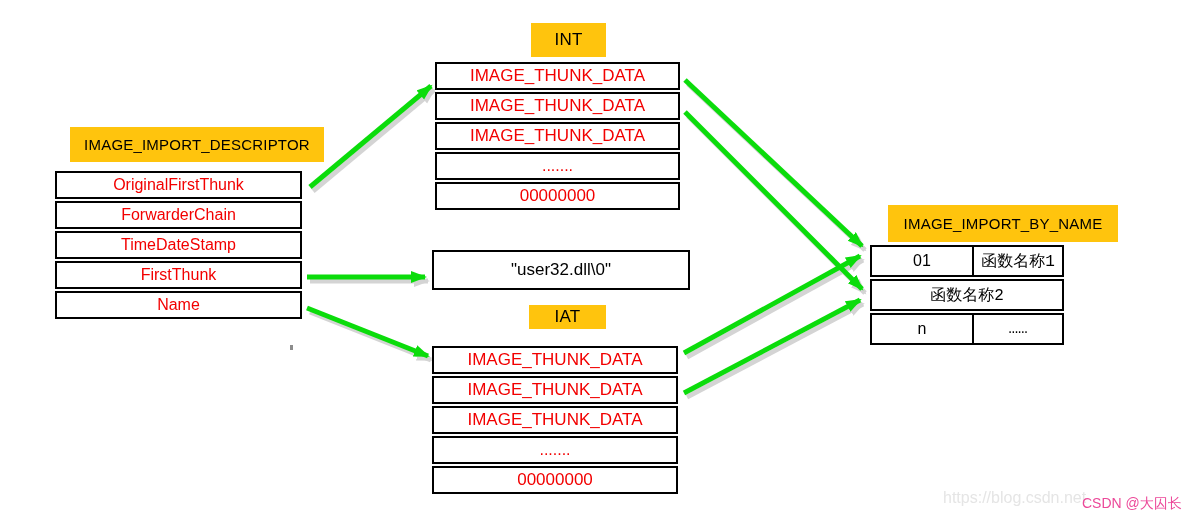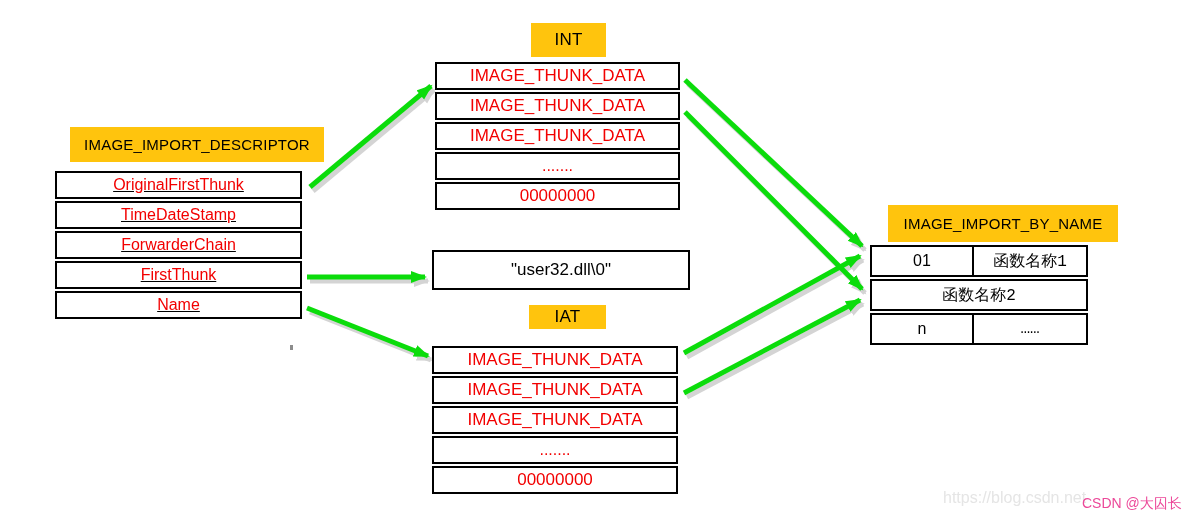--- a/index.html
+++ b/index.html
@@ -98,24 +98,24 @@
       <line x1="307" y1="277" x2="425" y2="277" marker-end="url(#ah-green)"></line>
       <line x1="307" y1="308" x2="428" y2="356" marker-end="url(#ah-green)"></line>
       <line x1="685" y1="80" x2="862" y2="246" marker-end="url(#ah-green)"></line>
       <line x1="685" y1="112" x2="862" y2="289" marker-end="url(#ah-green)"></line>
       <line x1="684" y1="353" x2="860" y2="256" marker-end="url(#ah-green)"></line>
       <line x1="684" y1="393" x2="860" y2="300" marker-end="url(#ah-green)"></line>
     </g>
   </svg>
 
   <div class="hdr" style="left:54px;top:127px;width:254px;height:35px;">IMAGE_IMPORT_DESCRIPTOR</div>
-  <div class="stack" style="left:55px;top:171px;width:247px;text-decoration:underline;">
+  <div class="stack" style="left:55px;top:171px;width:247px;">
     <div class="row red">OriginalFirstThunk</div>
+    <div class="row red">ForwarderChain</div>
     <div class="row red">TimeDateStamp</div>
-    <div class="row red">ForwarderChain</div>
     <div class="row red">FirstThunk</div>
     <div class="row red">Name</div>
   </div>
 
   <div class="hdr" style="left:515px;top:23px;width:75px;height:34px;font-size:17px;">INT</div>
   <div class="stack" style="left:435px;top:62px;width:245px;">
     <div class="row red big">IMAGE_THUNK_DATA</div>
     <div class="row red big">IMAGE_THUNK_DATA</div>
     <div class="row red big">IMAGE_THUNK_DATA</div>
     <div class="row red">.......</div>
@@ -127,21 +127,21 @@
   <div class="hdr" style="left:513px;top:305px;width:77px;height:24px;font-size:17px;">IAT</div>
   <div class="stack" style="left:432px;top:346px;width:246px;">
     <div class="row red big">IMAGE_THUNK_DATA</div>
     <div class="row red big">IMAGE_THUNK_DATA</div>
     <div class="row red big">IMAGE_THUNK_DATA</div>
     <div class="row red">.......</div>
     <div class="row red big">00000000</div>
   </div>
 
   <div class="hdr" style="left:872px;top:205px;width:230px;height:37px;">IMAGE_IMPORT_BY_NAME</div>
-  <div class="stack" style="left:870px;top:245px;width:218px;">
+  <div class="stack" style="left:870px;top:245px;width:194px;">
     <div class="iibn-row">
       <div class="iibn-cell ord">01</div>
       <div class="iibn-cell fn">函数名称1</div>
     </div>
     <div class="iibn-row">
       <div class="iibn-cell fn">函数名称2</div>
     </div>
     <div class="iibn-row">
       <div class="iibn-cell ord">n</div>
       <div class="iibn-cell fn">……</div>

